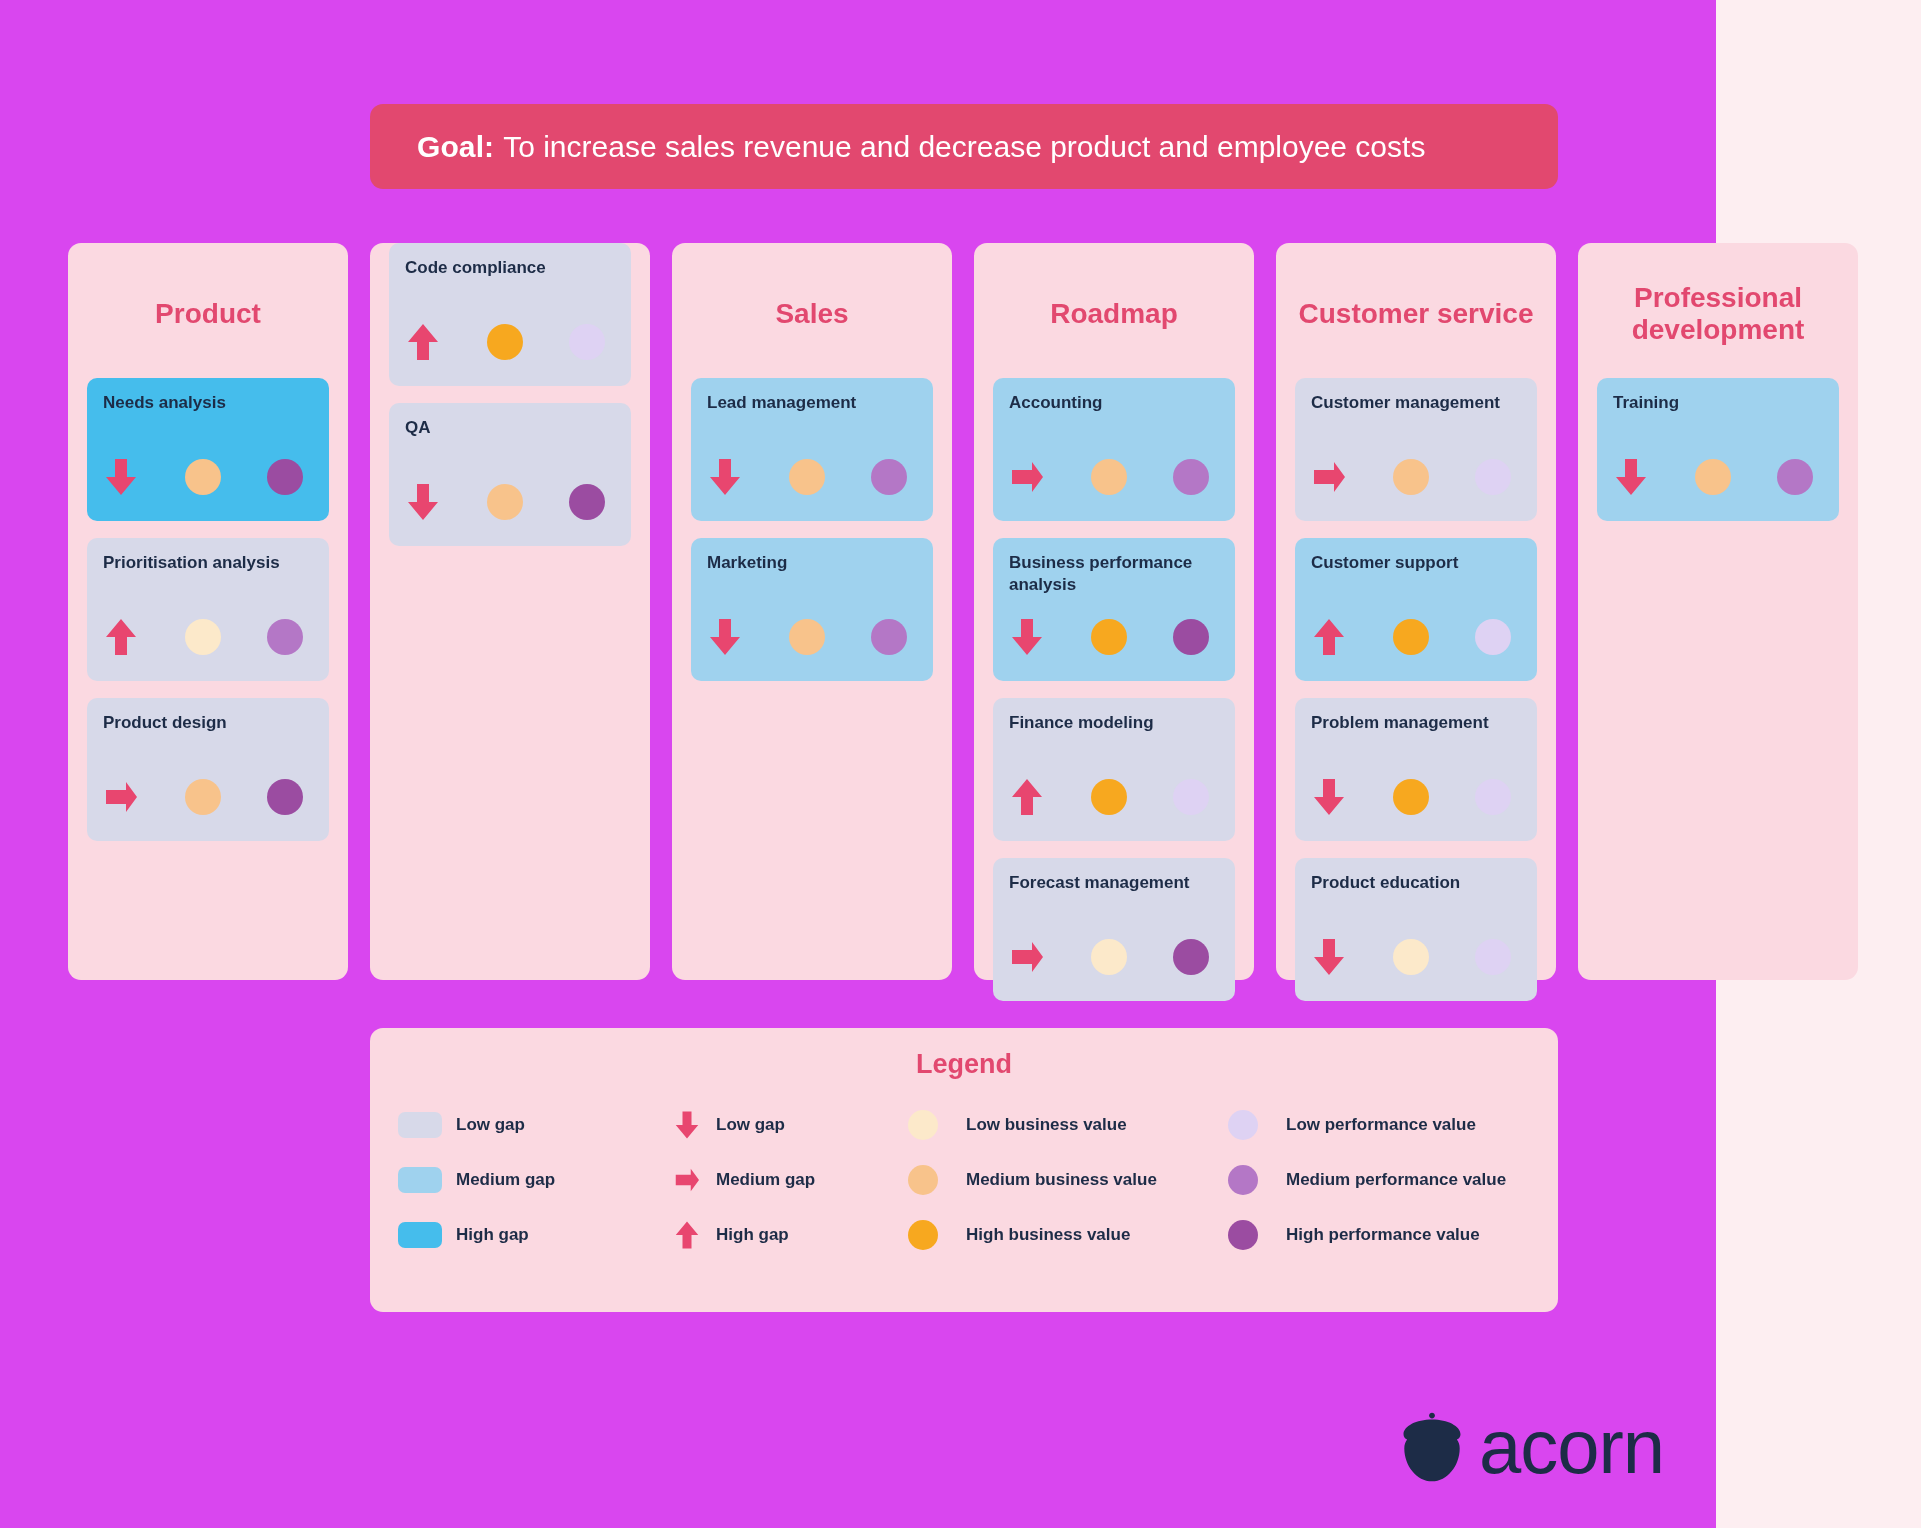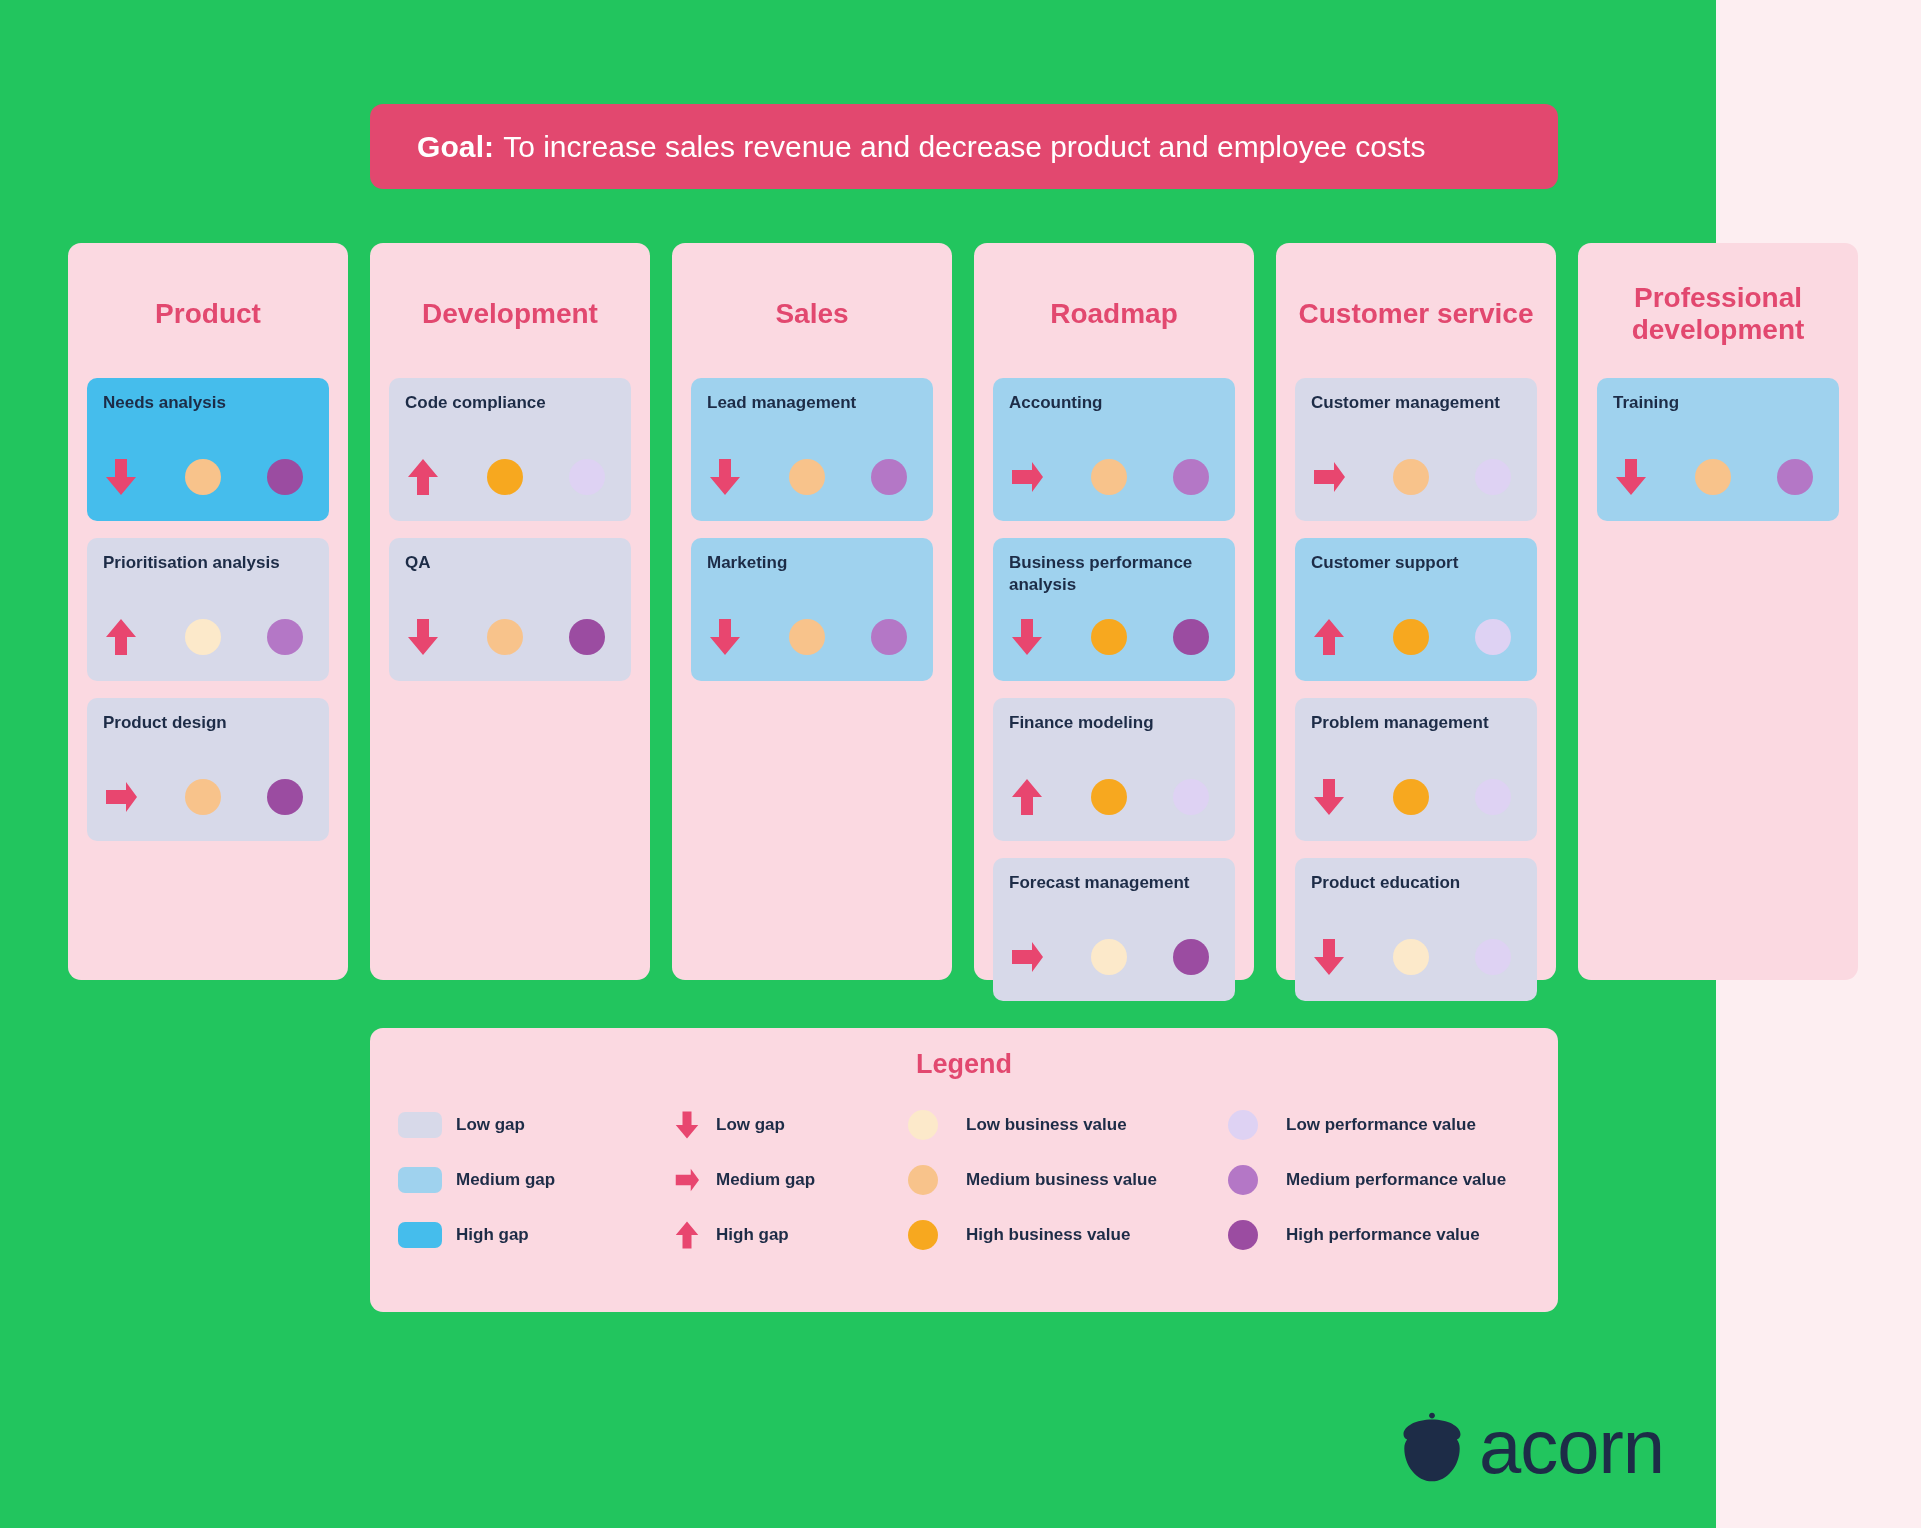--- a/index.html
+++ b/index.html
@@ -7,21 +7,21 @@
     width: 1921px;
     height: 1528px;
     background: #fdeef1;
     font-family: "Liberation Sans", sans-serif;
     overflow: hidden;
   }
   #stage {
     position: relative;
     width: 1716px;
     height: 1528px;
-    background: #22c55e;
+    background: #d946ef;
   }
 
   
   #goal-banner {
     position: absolute;
     left: 370px;
     top: 104px;
     width: 1188px;
     height: 85px;
     background: #e2486f;
@@ -254,21 +254,20 @@
                 <span class="dot dot-lg biz-medium"></span>
               </div>
               <div class="marker-slot p">
                 <span class="dot dot-lg perf-high"></span>
               </div>
             </div>
           </div>
         </div>
       </div>
       <div class="column col-w-normal">
-        <div class="column-title">Development</div>
         <div class="cards">
           <div class="card gap-low">
             <div class="card-title">Code compliance</div>
             <div class="markers">
               <div class="marker-slot a">
                 <svg class="arrow" viewBox="0 0 34 40">
                   <path d="M11 38 h12 V20 h9 L17 2 L2 20 h9 z"></path>
                 </svg>
               </div>
               <div class="marker-slot c">

